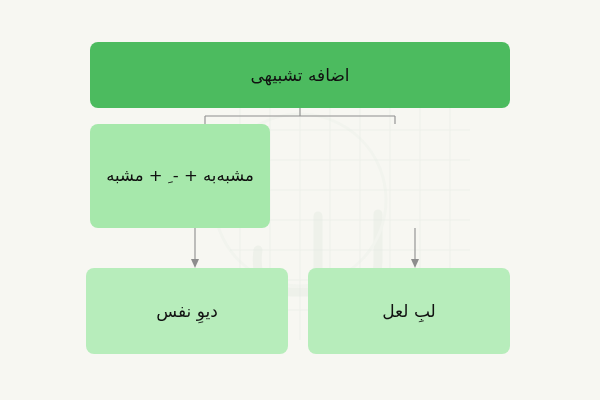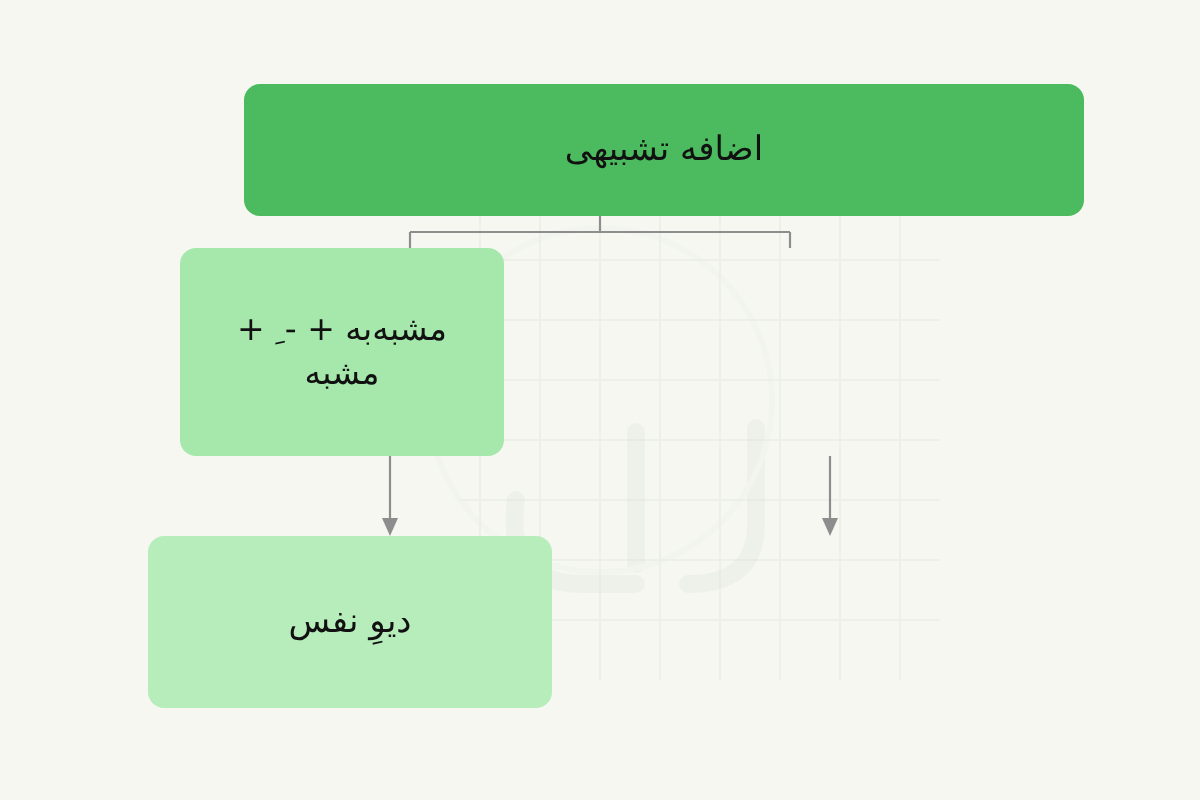--- a/index.html
+++ b/index.html
@@ -105,21 +105,22 @@
       <path d="M415 228 L415 262"></path>
 
       <path d="M195 228 L195 262"></path>
     </g>
     <g fill="#8d8d8d">
       <polygon points="415,268 411,259 419,259"></polygon>
       <polygon points="195,268 191,259 199,259"></polygon>
     </g>
   </svg>
 
-  <div class="node node-root" style="left:90px; top:42px; width:420px; height:66px;margin-left:32px;">اضافه تشبیهی</div>
+  <div class="node node-root" style="left:90px; top:42px; width:420px; height:66px;">اضافه تشبیهی</div>
 
 
-  <div class="node node-mid" style="left:90px; top:124px; width:162px; height:104px;">مشبه‌به + - ِ + مشبه</div>
+  <div class="node node-mid" style="left:90px; top:124px; width:180px; height:104px;">مشبه‌به + - ِ + مشبه</div>
 
+  <div class="node node-leaf" style="left:308px; top:268px; width:202px; height:86px;">لبِ لعل</div>
 
-  <div class="node node-leaf" style="left:74px; top:268px; width:202px; height:86px;">دیوِ نفس</div>
+  <div class="node node-leaf" style="left:86px; top:268px; width:202px; height:86px;">دیوِ نفس</div>
 
 </div>
 
 </body></html>

